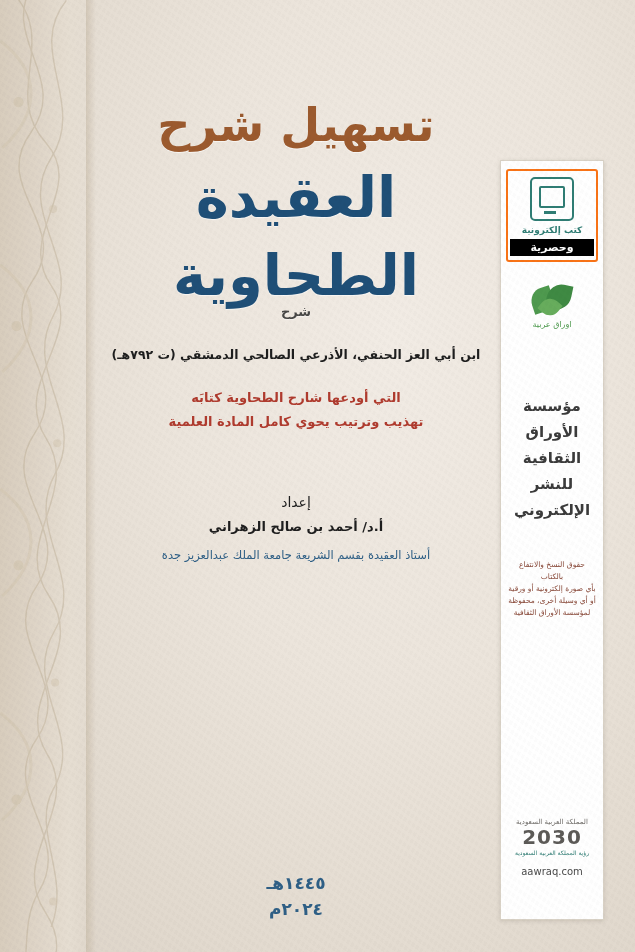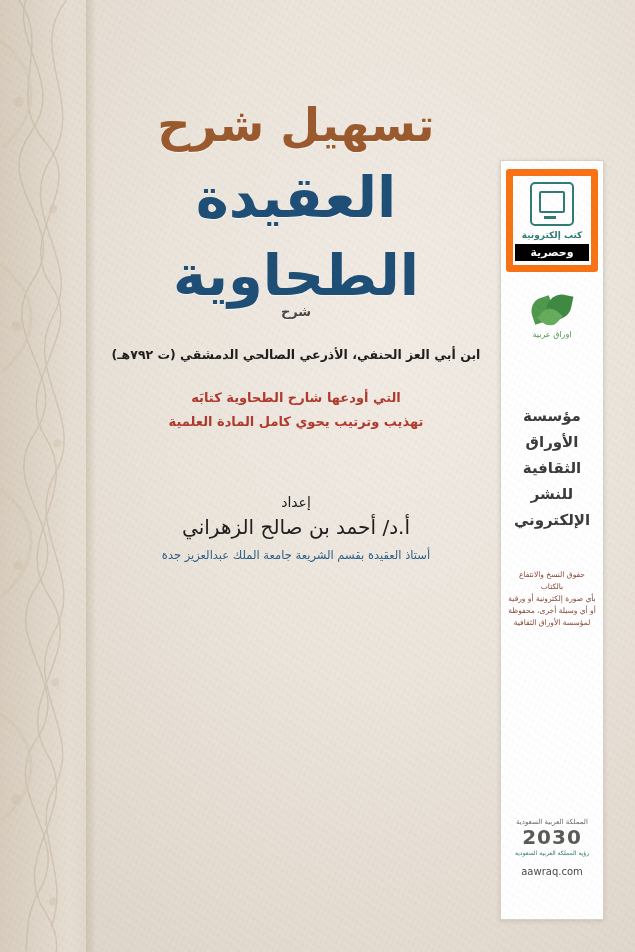--- a/index.html
+++ b/index.html
@@ -66,21 +66,21 @@
     box-shadow: 0 1px 4px rgba(90,76,54,.18);
     display: flex;
     flex-direction: column;
     align-items: center;
     padding-top: 8px;
     box-sizing: border-box;
   }
 
   .badge-electronic {
     width: 92px;
-    border: 7px solid #f97316;
+    border: 2px solid #f97316;
     border-radius: 3px;
     padding: 6px 2px 4px;
     box-sizing: border-box;
     text-align: center;
     background: #fff;
   }
   .badge-electronic .bk-icon {
     width: 40px; height: 40px;
     margin: 0 auto 3px;
     border: 2px solid #2f7d74;
@@ -244,22 +244,22 @@
   }
 
   .prep-label {
     margin-top: 56px;
     color: #1e1e1e;
     font-size: 14px;
     line-height: 24px;
   }
   .prep-name {
     color: #1e1e1e;
-    font-size: 20px;
-    font-weight: normal;
+    font-size: 13px;
+    font-weight: bold;
     line-height: 26px;
   }
   .prep-affil {
     margin-top: 6px;
     color: #2e5f86;
     font-size: 11.5px;
     line-height: 18px;
   }
 
   .dates {
@@ -319,20 +319,24 @@
 
     <div class="desc-block">
       <div>التي أودعها شارح الطحاوية كتابَه</div>
       <div>تهذيب وترتيب يحوي كامل المادة العلمية</div>
     </div>
 
     <div class="prep-label">إعداد</div>
     <div class="prep-name">أ.د/ أحمد بن صالح الزهراني</div>
     <div class="prep-affil">أستاذ العقيدة بقسم الشريعة جامعة الملك عبدالعزيز   جدة</div>
 
+    <div class="dates">
+      <div>١٤٤٥هـ</div>
+      <div>٢٠٢٤م</div>
+    </div>
   </div>
 
   <div class="side-panel">
 
     <div class="badge-electronic">
       <div class="bk-icon"></div>
       <div class="t1">كتب إلكترونية</div>
       <div class="t2">وحصرية</div>
     </div>
 

